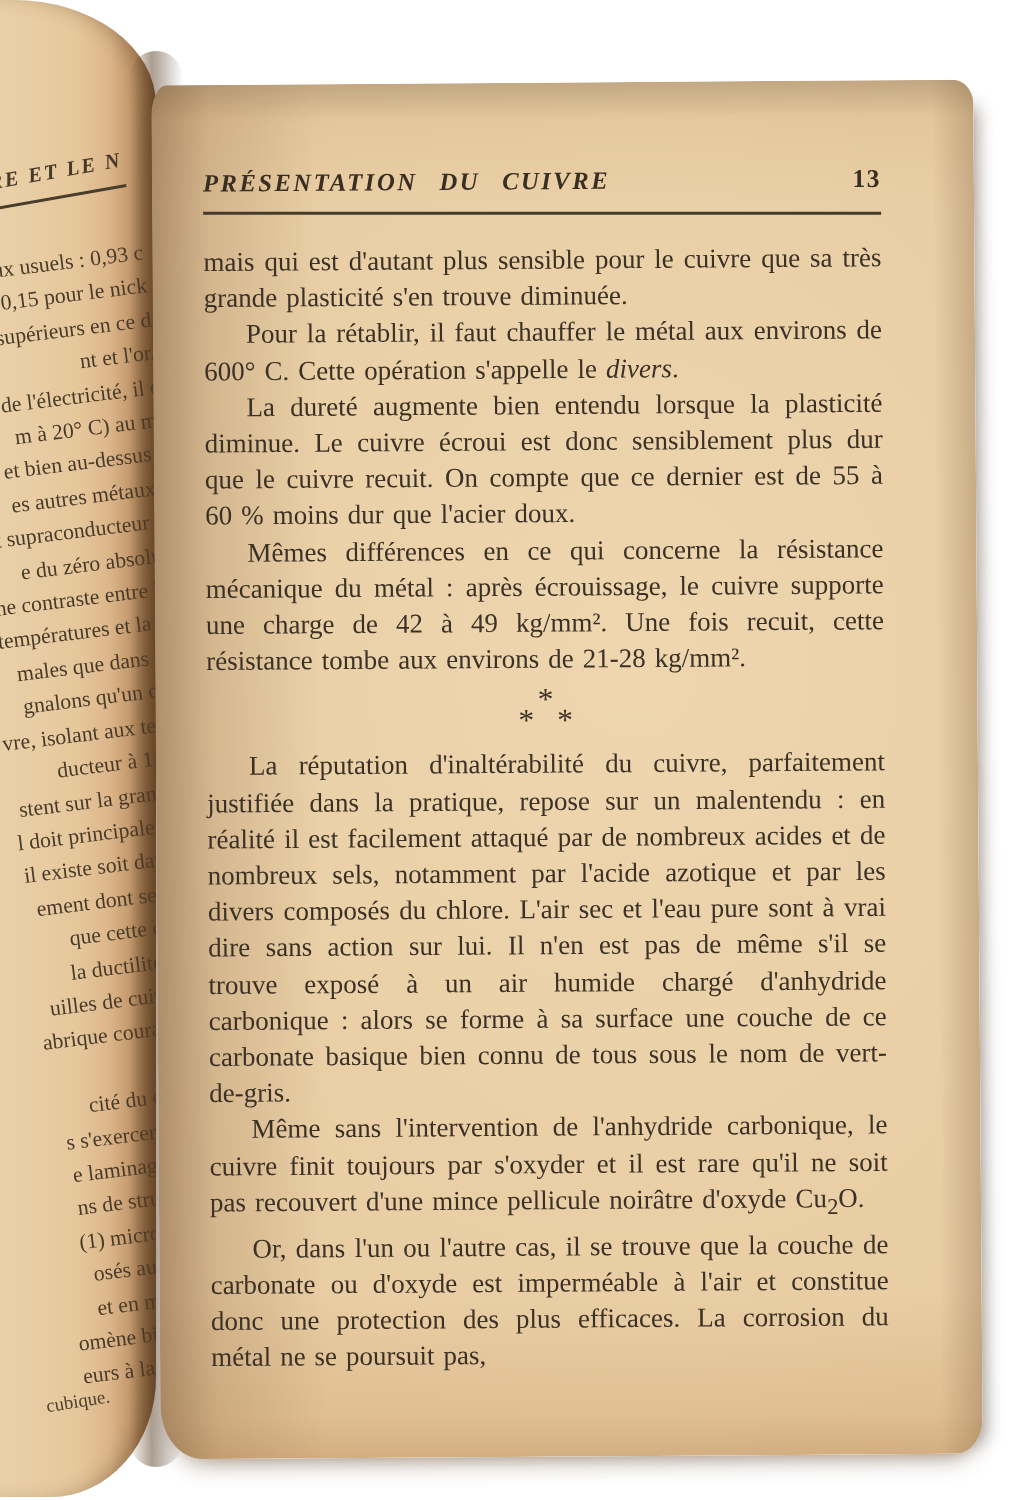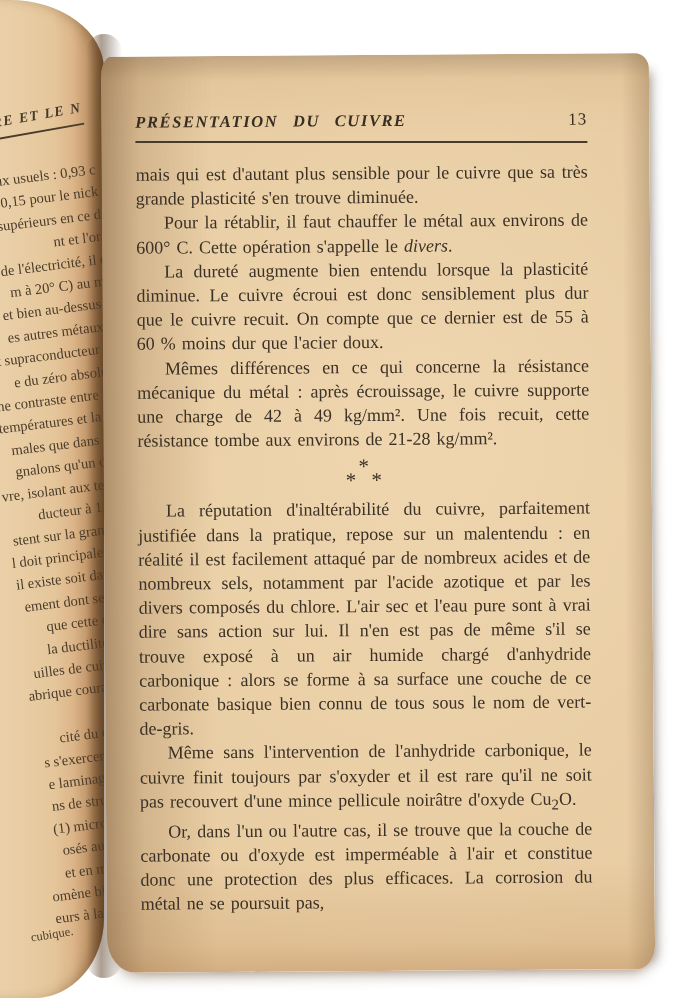--- a/index.html
+++ b/index.html
@@ -38,21 +38,21 @@
     box-shadow:0 12px 14px -9px rgba(100,70,40,.5),14px 6px 12px -12px rgba(60,40,20,.45);}
   .right-page::before{content:"";position:absolute;inset:0;border-radius:inherit;pointer-events:none;
     background:
       linear-gradient(90deg,rgba(110,75,45,.48) 0%,rgba(140,100,62,.22) 7%,rgba(0,0,0,0) 20%),
       linear-gradient(270deg,rgba(120,88,55,.30) 0%,rgba(0,0,0,0) 5%),
       linear-gradient(180deg,rgba(130,115,95,.28) 0%,rgba(0,0,0,0) 2.5%);}
 
   .page-header{position:absolute;left:34px;top:56px;width:452px;display:flex;
     justify-content:space-between;align-items:baseline;color:#382e22;}
   .header-title{font-style:italic;font-weight:600;font-size:16.5px;letter-spacing:1.6px;word-spacing:9px;}
-  .header-page-number{font-size:17px;font-weight:400;letter-spacing:1px;}
+  .header-page-number{font-size:17px;font-weight:700;letter-spacing:1px;}
   .header-rule{position:absolute;left:34px;top:86px;width:452px;height:2px;background:#473b2b;
     transform:rotate(0.4deg);}
 
   .body-text{position:absolute;left:34px;top:106px;width:452px;
     font-size:18px;line-height:24.2px;text-align:justify;color:#3b3126;word-spacing:1.5px;}
   .body-text p{margin:0;text-indent:28px;}
   .body-text p.no-indent{text-indent:0;}
   .asterism{display:flex;flex-direction:column;align-items:center;margin:9px 0 11px 0;
     font-size:21px;line-height:12px;color:#3b3126;}
   .asterism .row-bottom{word-spacing:10px;margin-top:2px;}

